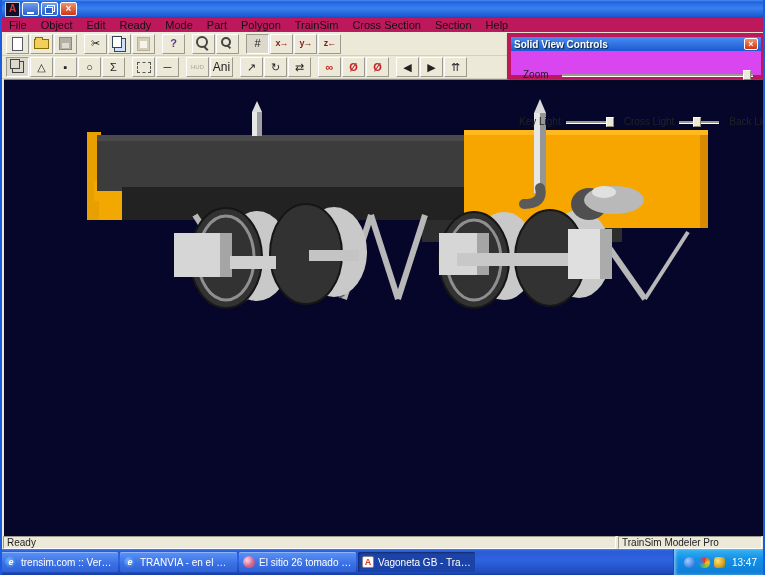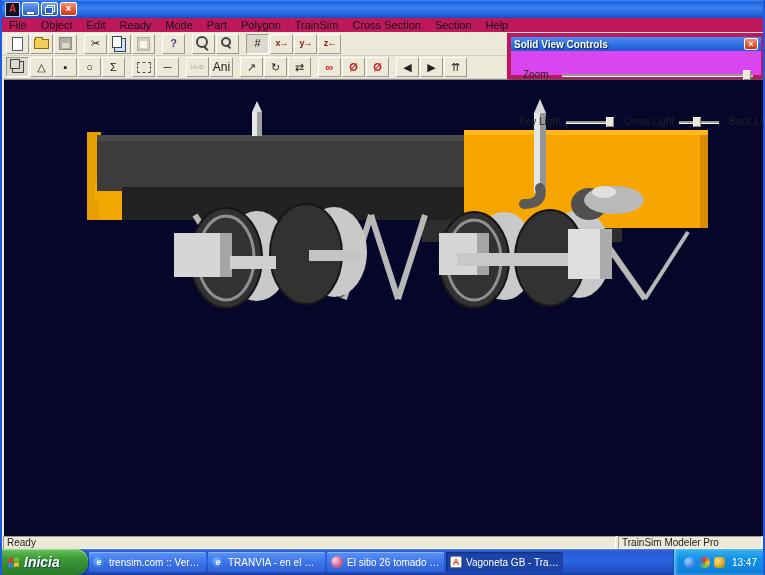--- a/index.html
+++ b/index.html
@@ -357,29 +357,20 @@
       </span>
     </div>
   </div>
 
   <div class="statusbar">
     <div class="spanel sp-ready">Ready</div>
     <div class="spanel sp-app">TrainSim Modeler Pro</div>
   </div>
 
   <div class="taskbar">
-    <div class="startbtn">
-      <span class="flag">
-          <i class="r"></i>
-          <i class="g"></i>
-          <i class="b"></i>
-          <i class="y"></i>
-        </span>
-      <span class="s">Inicia</span>
-    </div>
     <div class="task">
       <span class="ticon ie">e</span>
       <span class="lbl">trensim.com :: Ver co...</span>
     </div>
     <div class="task">
       <span class="ticon ie">e</span>
       <span class="lbl">TRANVIA - en el MSN...</span>
     </div>
     <div class="task">
       <span class="ticon msn"></span>

